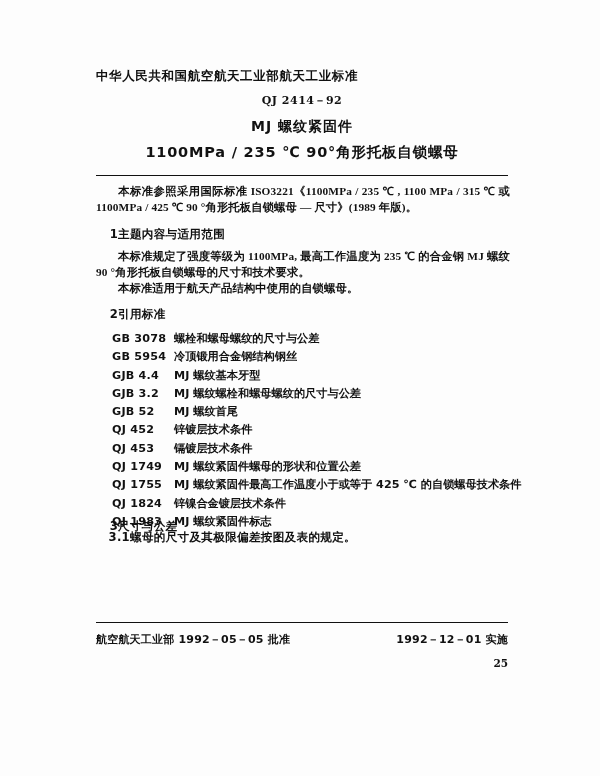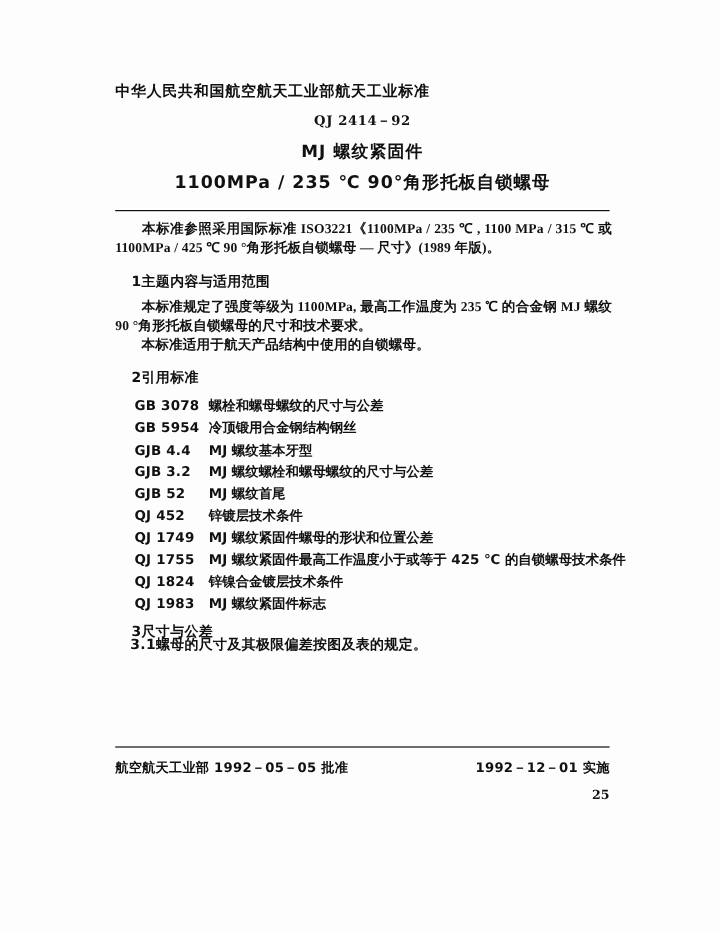--- a/index.html
+++ b/index.html
@@ -203,20 +203,23 @@
     <div class="ref-row">
       <span class="ref-code">GJB 3.2</span><span class="ref-title">MJ 螺纹</span><span class="gap"></span><span>螺栓和螺母螺纹的尺寸与公差</span>
     </div>
     <div class="ref-row">
       <span class="ref-code">GJB 52</span><span class="ref-title">MJ 螺纹</span><span class="gap"></span><span>首尾</span>
     </div>
     <div class="ref-row">
       <span class="ref-code">QJ 452</span><span class="ref-title">锌镀层技术条件</span><span class="gap"></span><span></span>
     </div>
     <div class="ref-row">
+      <span class="ref-code">QJ 453</span><span class="ref-title">镉镀层技术条件</span><span class="gap"></span><span></span>
+    </div>
+    <div class="ref-row">
       <span class="ref-code">QJ 1749</span><span class="ref-title">MJ 螺纹紧固件</span><span class="gap"></span><span>螺母的形状和位置公差</span>
     </div>
     <div class="ref-row">
       <span class="ref-code">QJ 1755</span><span class="ref-title">MJ 螺纹紧固件</span><span class="gap"></span><span>最高工作温度小于或等于 425 ℃ 的自锁螺母技术条件</span>
     </div>
     <div class="ref-row">
       <span class="ref-code">QJ 1824</span><span class="ref-title">锌镍合金镀层技术条件</span><span class="gap"></span><span></span>
     </div>
     <div class="ref-row">
       <span class="ref-code">QJ 1983</span><span class="ref-title">MJ 螺纹紧固件</span><span class="gap"></span><span>标志</span>

